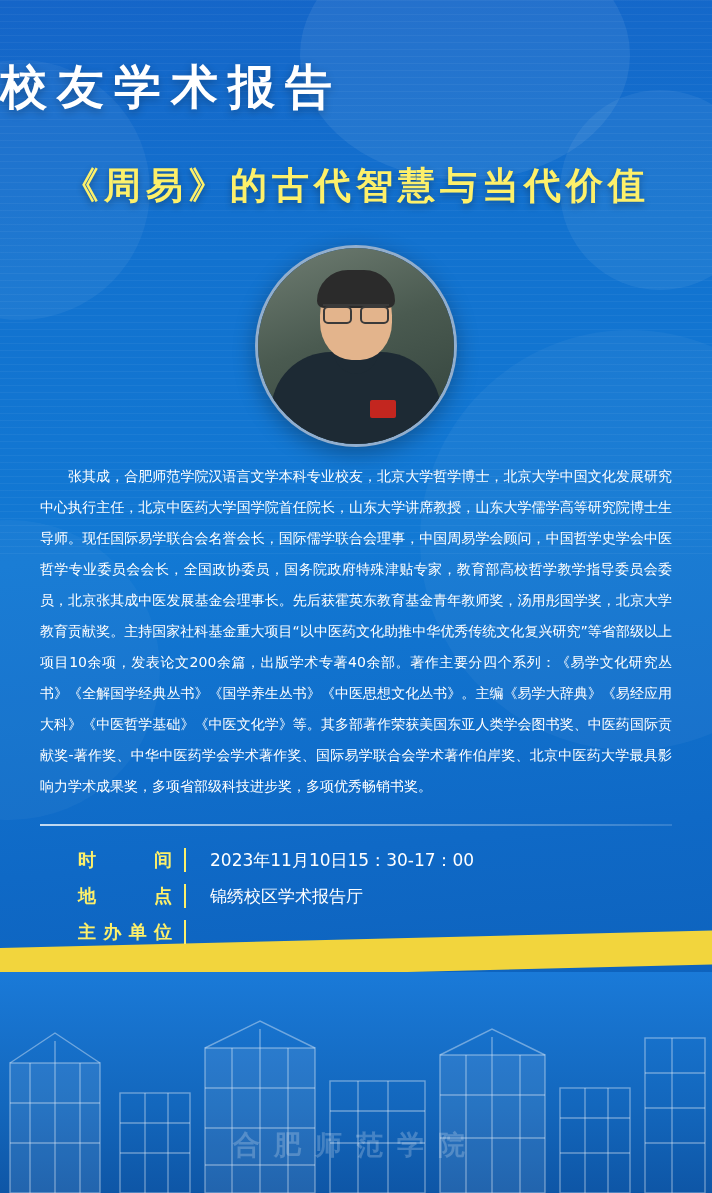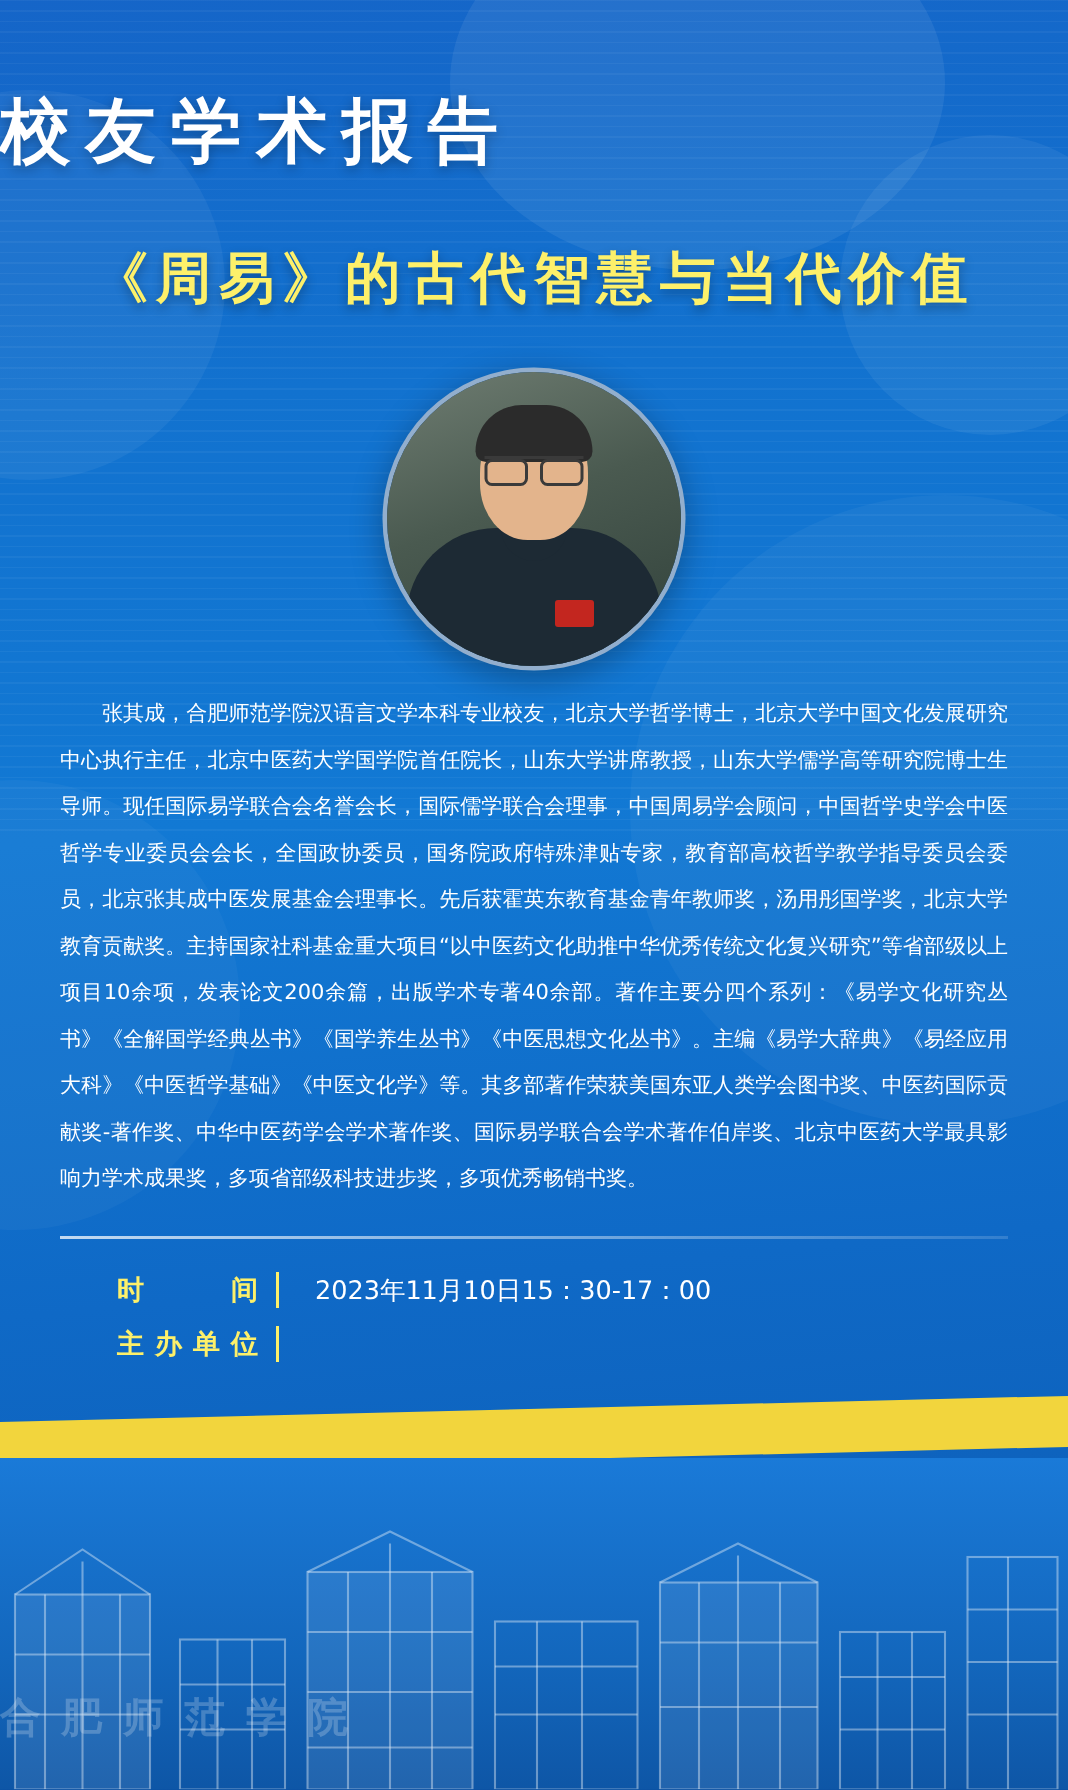--- a/index.html
+++ b/index.html
@@ -231,20 +231,21 @@
   }
   .skyline {
     position: absolute;
     left: 0; right: 0; bottom: 0;
     height: 200px;
     opacity: 0.85;
   }
   .watermark {
     position: absolute;
     left: 0; right: 0; bottom: 30px;
+    text-align: center;
     color: rgba(255,255,255,0.22);
     font-size: 27px;
     letter-spacing: 14px;
     font-family: "DejaVu Serif", serif;
     font-weight: bold;
   }
 </style>
 </head>
 <body>
 
@@ -274,20 +275,24 @@
 
 
     <div class="bio">张其成，合肥师范学院汉语言文学本科专业校友，北京大学哲学博士，北京大学中国文化发展研究中心执行主任，北京中医药大学国学院首任院长，山东大学讲席教授，山东大学儒学高等研究院博士生导师。现任国际易学联合会名誉会长，国际儒学联合会理事，中国周易学会顾问，中国哲学史学会中医哲学专业委员会会长，全国政协委员，国务院政府特殊津贴专家，教育部高校哲学教学指导委员会委员，北京张其成中医发展基金会理事长。先后获霍英东教育基金青年教师奖，汤用彤国学奖，北京大学教育贡献奖。主持国家社科基金重大项目“以中医药文化助推中华优秀传统文化复兴研究”等省部级以上项目10余项，发表论文200余篇，出版学术专著40余部。著作主要分四个系列：《易学文化研究丛书》《全解国学经典丛书》《国学养生丛书》《中医思想文化丛书》。主编《易学大辞典》《易经应用大科》《中医哲学基础》《中医文化学》等。其多部著作荣获美国东亚人类学会图书奖、中医药国际贡献奖-著作奖、中华中医药学会学术著作奖、国际易学联合会学术著作伯岸奖、北京中医药大学最具影响力学术成果奖，多项省部级科技进步奖，多项优秀畅销书奖。</div>
 
     <div class="divider"></div>
 
     <div class="info">
       <div class="info-row">
         <div class="info-label">时间</div>
         <div class="info-value">2023年11月10日15：30-17：00</div>
+      </div>
+      <div class="info-row">
+        <div class="info-label">地点</div>
+        <div class="info-value">锦绣校区学术报告厅</div>
       </div>
       <div class="info-row">
         <div class="info-label">主办单位</div>
       </div>
     </div>
 
   </div>
 
   <div class="bottom">
     <div class="yellow-band"></div>

